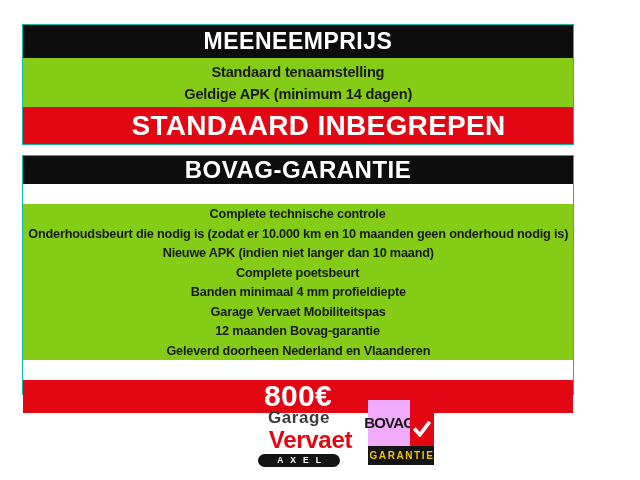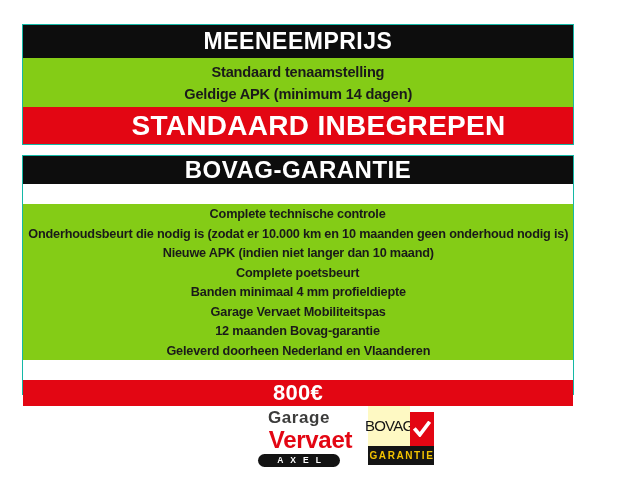--- a/index.html
+++ b/index.html
@@ -29,21 +29,21 @@
     color: #ffffff;
     font-weight: bold;
     white-space: nowrap;
   }
   .bar-black { background: #0d0d0d; }
   .bar-red   { background: #e30613; }
 
   .card-1 .bar-black { height: 33px; font-size: 23px; letter-spacing: 0.5px; }
   .card-1 .bar-red   { height: 37px; font-size: 28px; letter-spacing: 0.3px; padding-left: 41px; }
   .card-2 .bar-black { height: 37px; font-size: 24px; letter-spacing: 0.5px; }
-  .card-2 .bar-red   { height: 33px; font-size: 22px; letter-spacing: 0.3px; }
+  .card-2 .bar-red   { height: 33px; font-size: 30px; letter-spacing: 0.3px; align-items: flex-end; }
 
   .card-body {
     flex: 1;
     display: flex;
     flex-direction: column;
     align-items: center;
     justify-content: center;
     background: #84cc16;
   }
   .line {
@@ -106,25 +106,25 @@
     display: flex;
     align-items: center;
     justify-content: center;
   }
 
   
   .bovag-logo { display: flex; flex-direction: column; width: 66px; }
   .bovag-top { display: flex; align-items: flex-end; height: 34px; }
   .bovag-yellow {
     width: 42px;
-    height: 40px;
-    background: #fef9c3;
+    height: 46px;
+    background: #f0abfc;
     color: #141414;
     font-size: 15px;
-    font-weight: normal;
+    font-weight: bold;
     letter-spacing: -0.8px;
     display: flex;
     align-items: center;
     justify-content: center;
     transform-origin: 50% 100%;
   }
   .bovag-flag {
     width: 24px;
     height: 34px;
     background: #e30613;

